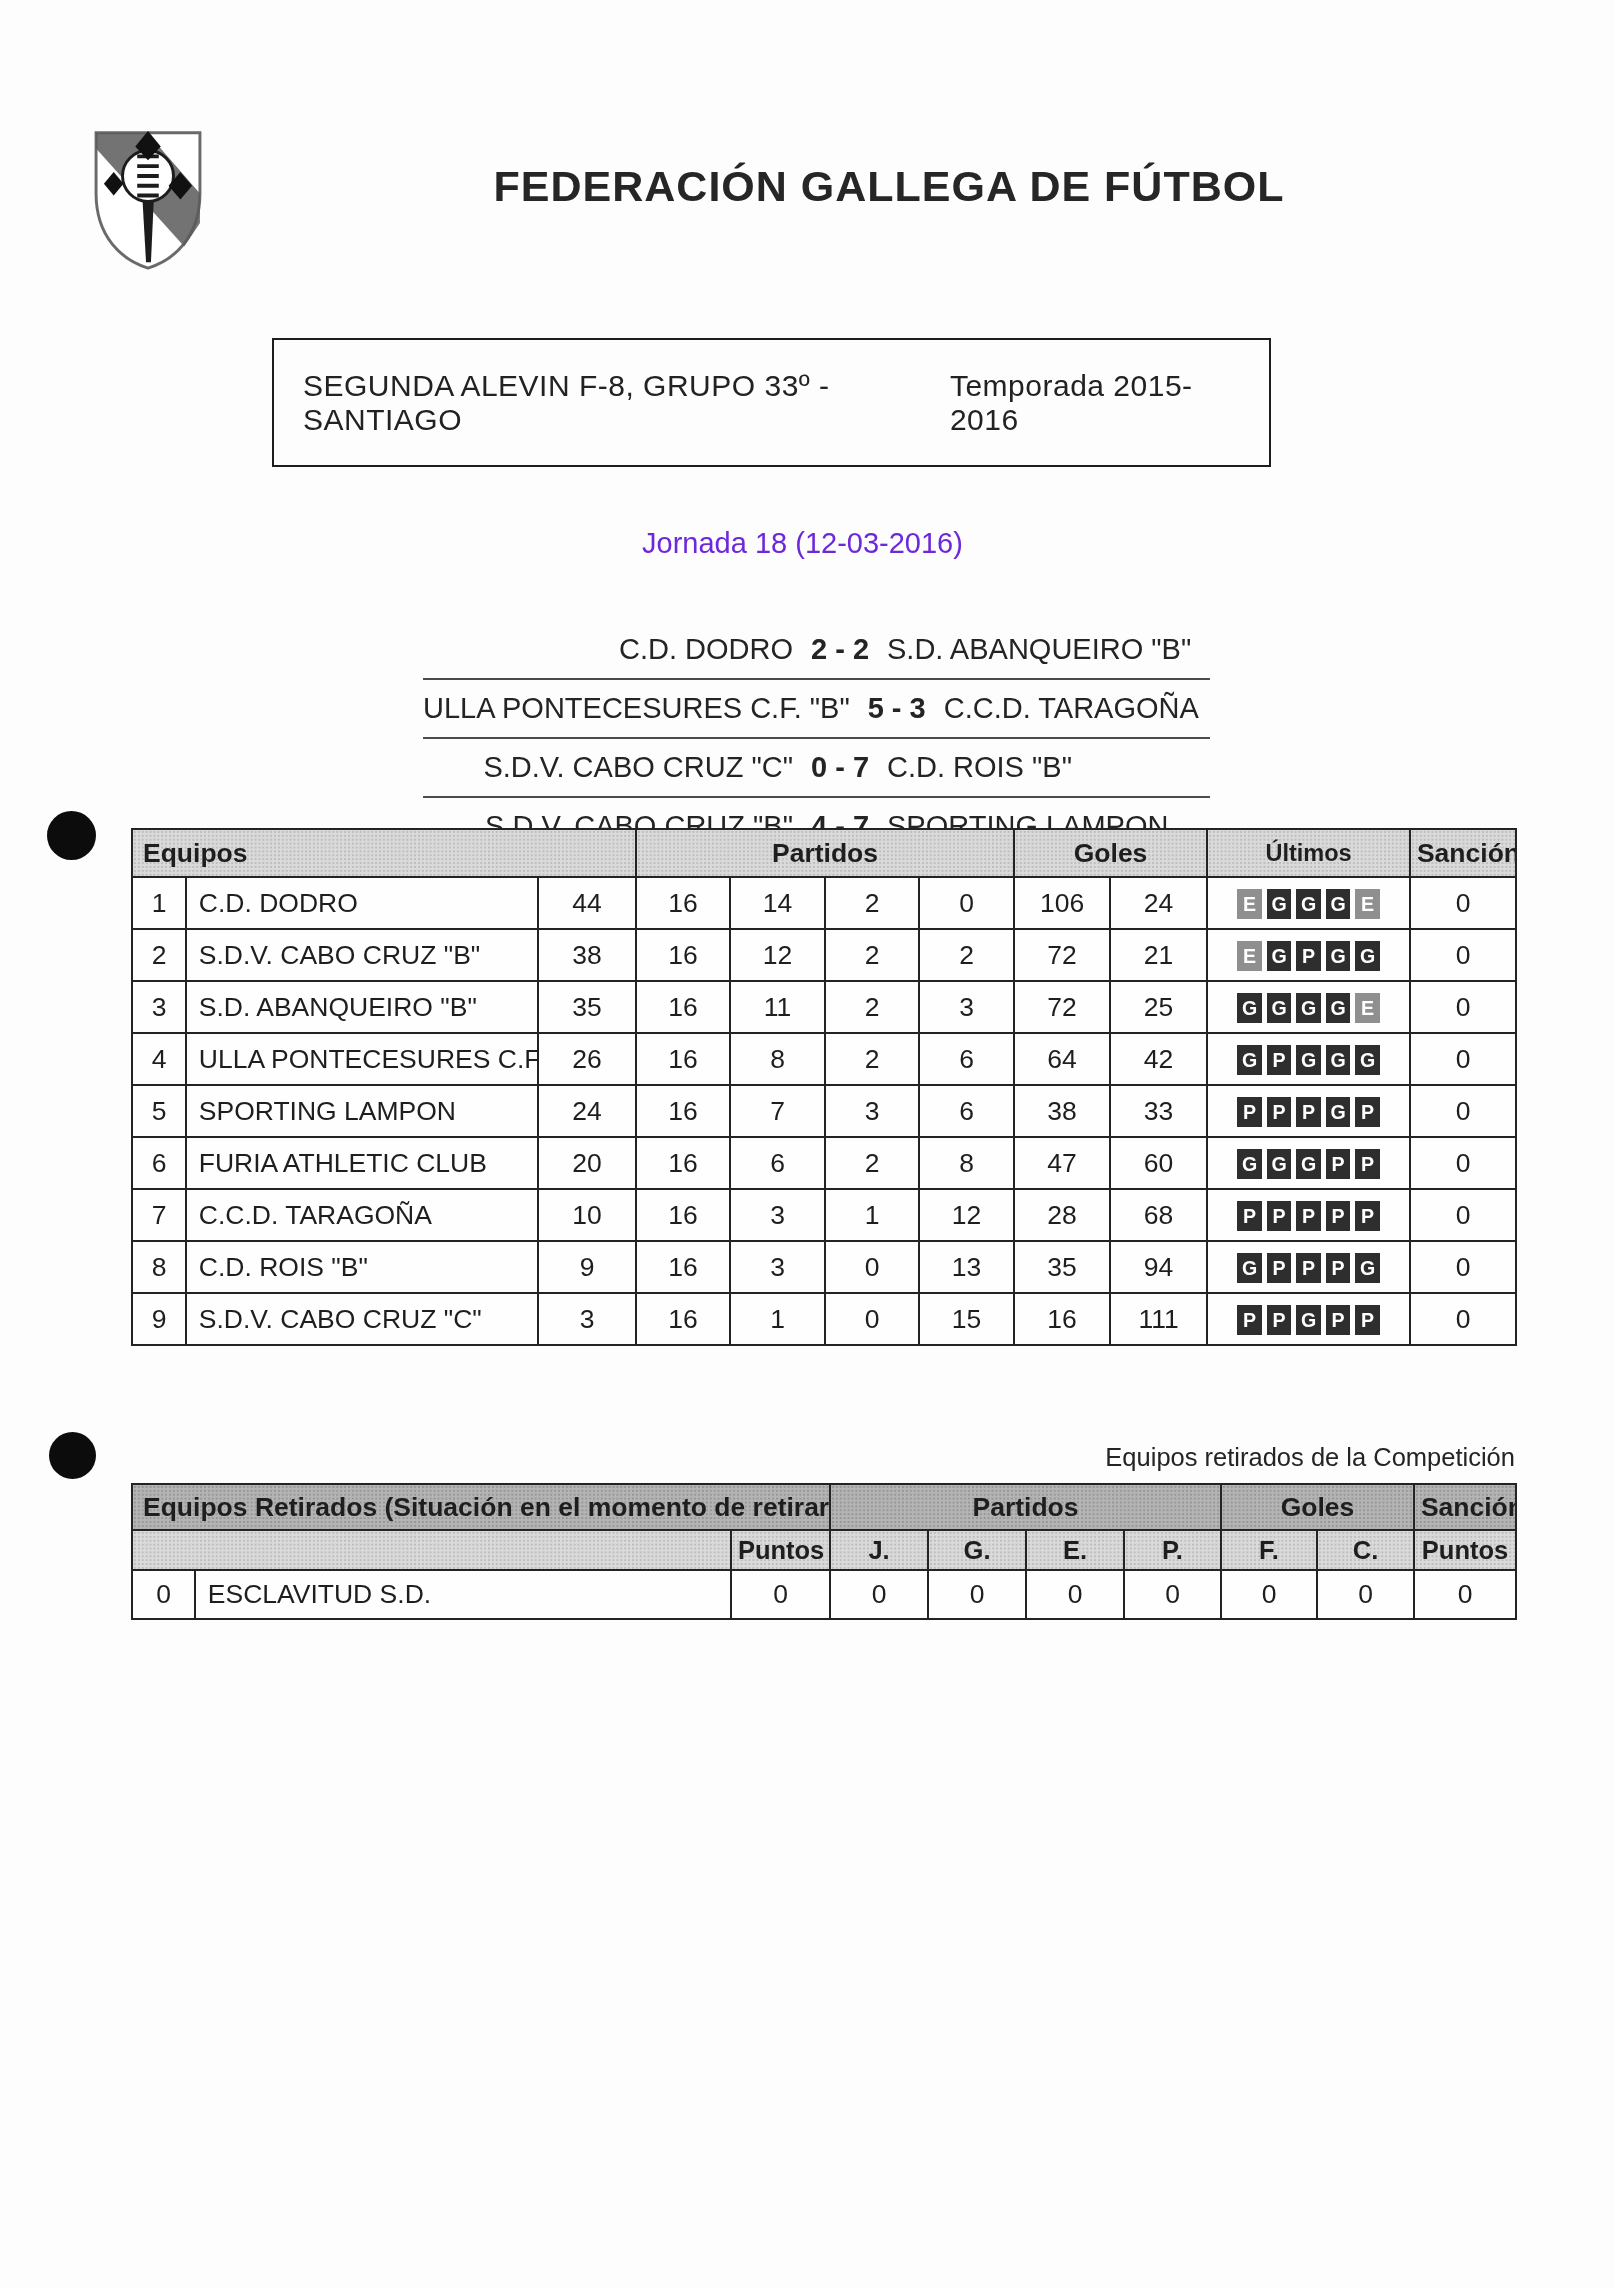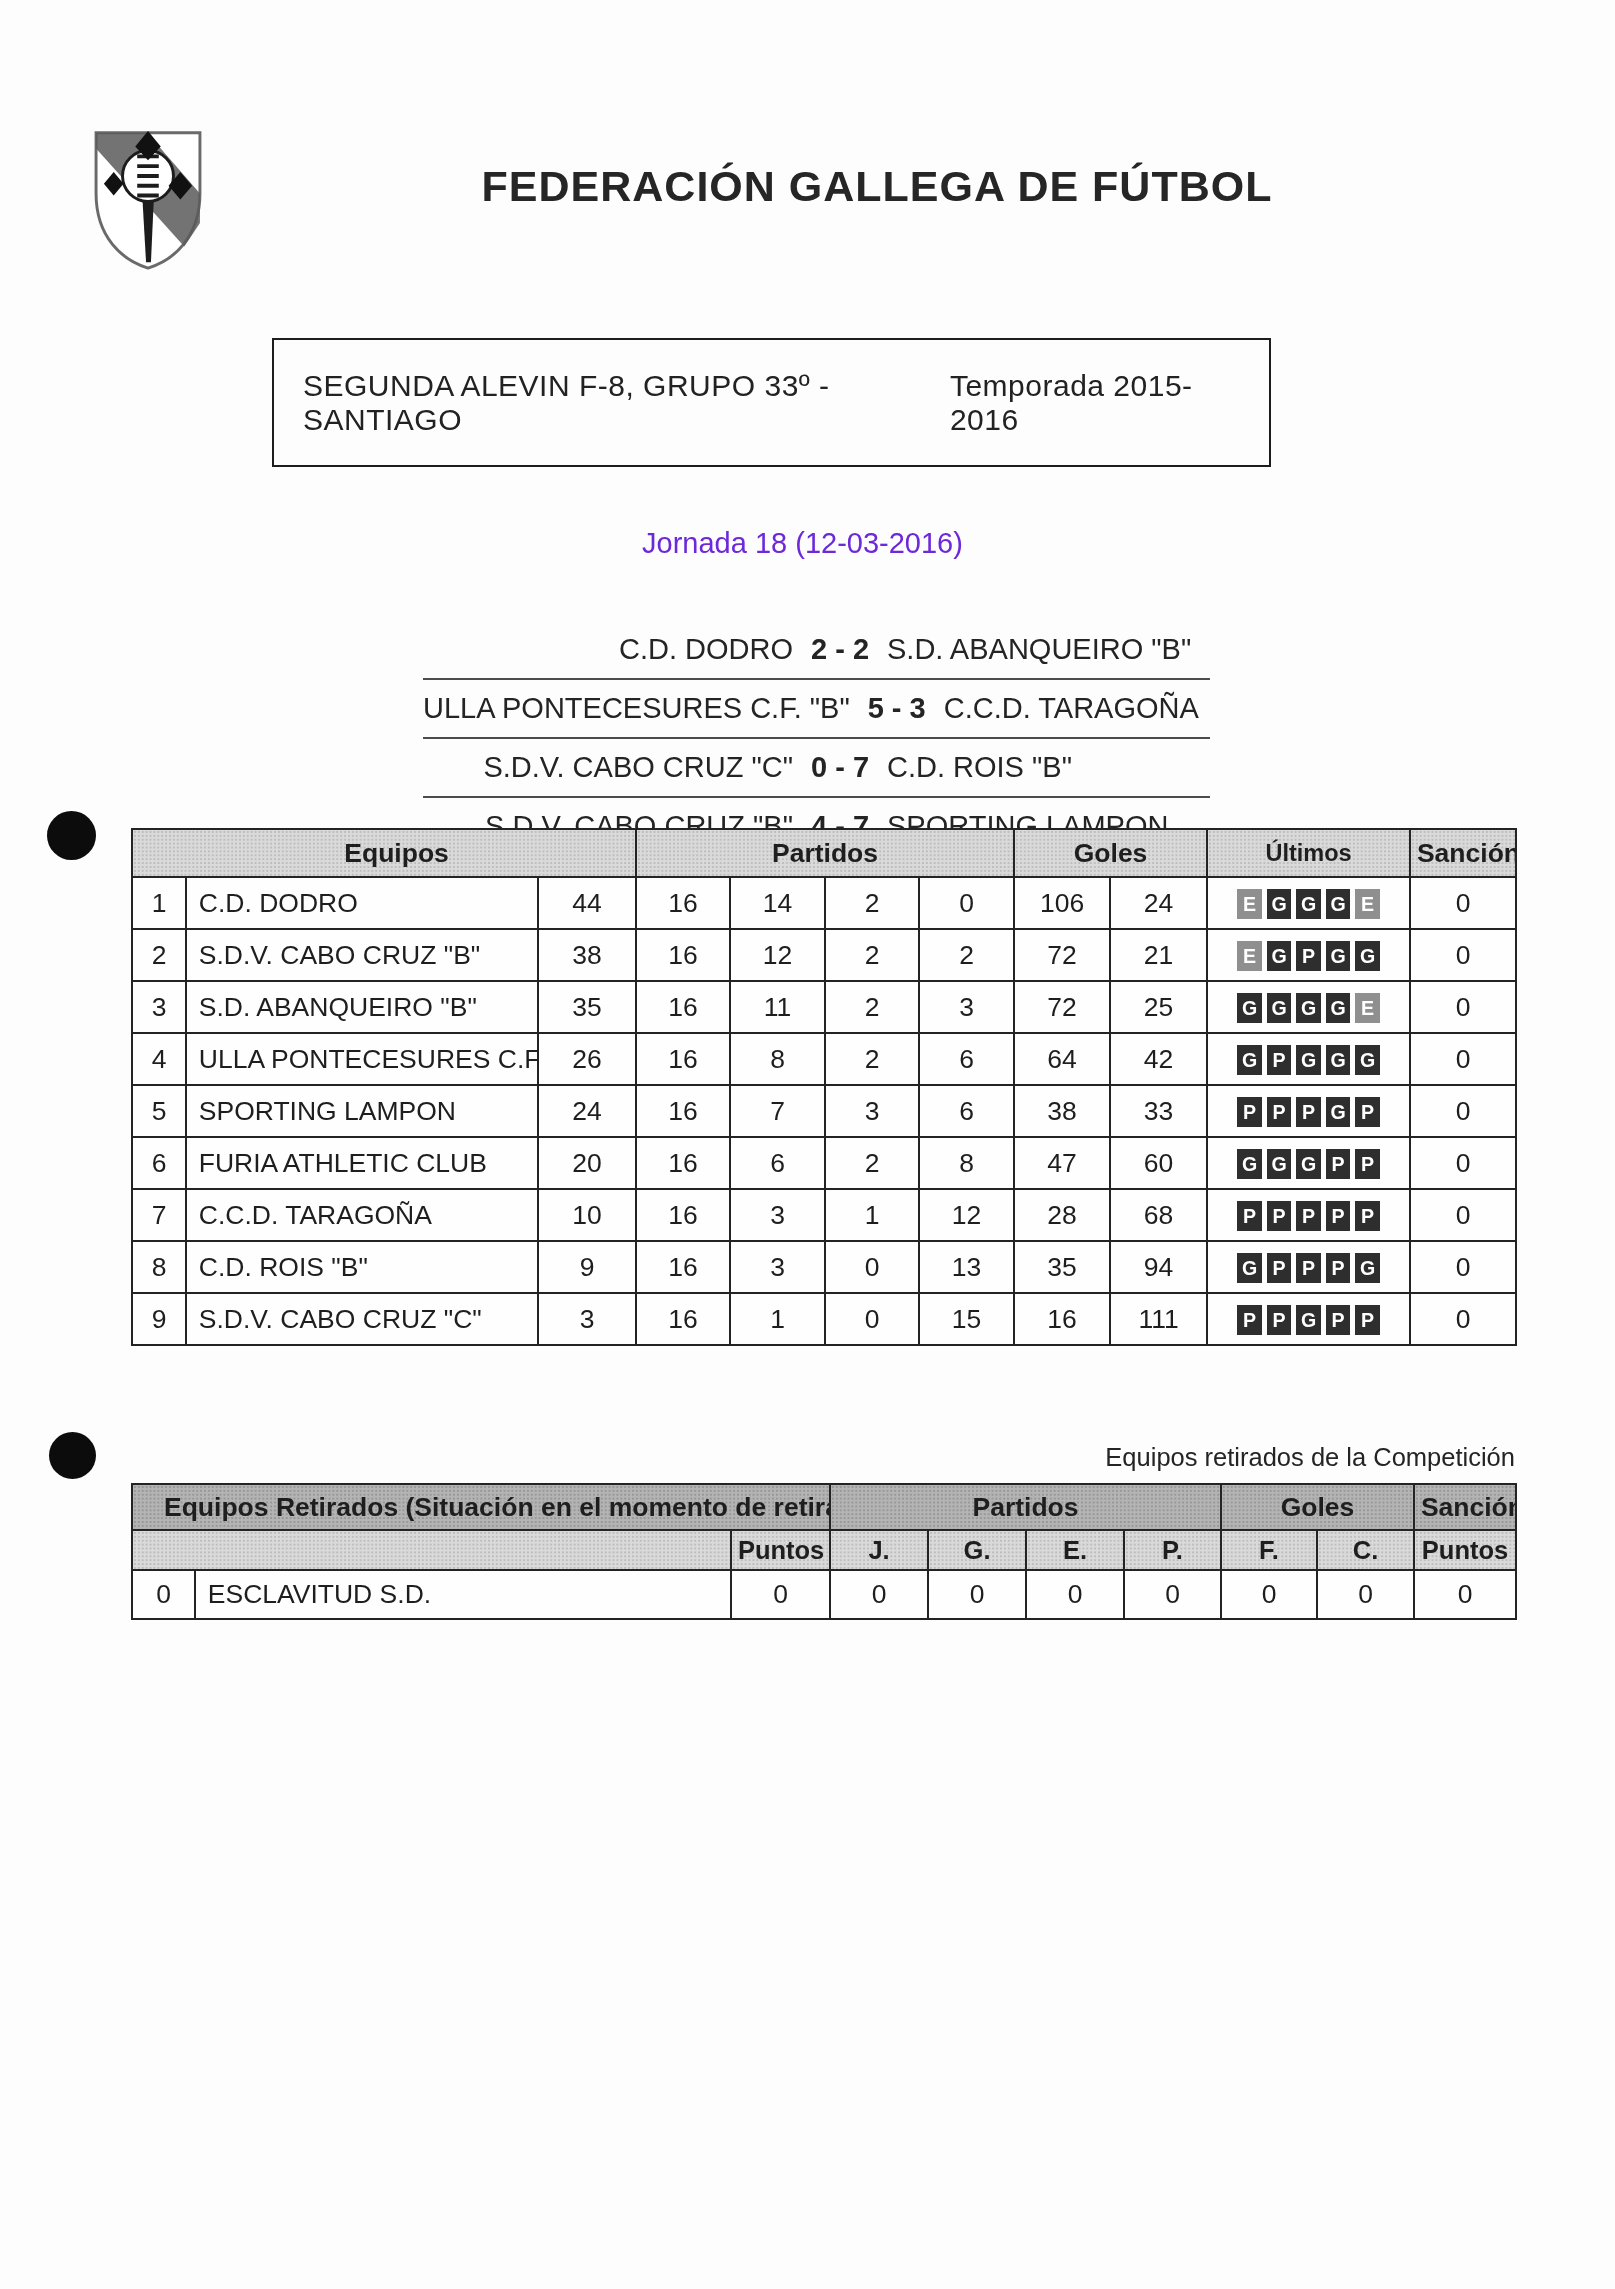--- a/index.html
+++ b/index.html
@@ -6,21 +6,21 @@
   body{
     width:1615px;height:2290px;position:relative;
     background:#fdfdfd;
     font-family:"Liberation Sans", sans-serif;
     color:#1b1b1b;
     overflow:hidden;
   }
   
   .logo{position:absolute;left:90px;top:125px;width:116px;height:147px;}
   .page-title{
-    position:absolute;left:294px;top:162px;width:1166px;
+    position:absolute;left:306px;top:162px;width:1166px;
     text-align:center;font-size:43px;font-weight:bold;letter-spacing:1px;color:#262626;
   }
   
   .comp-box{
     position:absolute;left:272px;top:338px;width:999px;height:129px;
     border:2.9px solid #1d1d1d;box-sizing:border-box;
     display:flex;align-items:center;justify-content:space-between;
     padding:0 29px;font-size:30px;color:#222;
   }
   .comp-name{letter-spacing:0.5px;}
@@ -67,21 +67,21 @@
     background-color:#dadada;
     background-image:radial-gradient(#bdbdbd 1px, rgba(0,0,0,0) 1.3px);
     background-size:3.9px 3.9px;
   }
   .ht-dark{
     background-color:#b4b4b4;
     background-image:radial-gradient(#979797 1px, rgba(0,0,0,0) 1.3px);
     background-size:3.9px 3.9px;
   }
   .h1 th{height:48px;font-weight:bold;text-align:center;}
-  .h1 .th-left{text-align:center;padding-left:31px;}
+  .h1 .th-left{text-align:left;padding-left:10px;}
   .h1 .th-ultimos{font-size:23.5px;}
   .standings .h2 th{height:39px;font-weight:bold;font-size:24.5px;border-left:none;border-right:none;text-align:center;}
   .standings .h2 .th-sort{text-align:right;padding-right:9.8px;}
   .standings .h2 .th-sanc-puntos{border-left:2px solid #232323;font-size:25.5px;}
   .retired-table .h1 th{height:46px;}
   .retired-table .h2 th{height:40px;font-weight:bold;font-size:25.5px;text-align:center;}
   .standings td{height:52px;text-align:center;background:#fefefe;}
   .retired-table td{height:49px;text-align:center;background:#fefefe;}
   td.c-team{text-align:left;padding-left:11.8px;}
   .sort-tri{font-size:17.6px;margin-right:5.9px;position:relative;top:-2px;}

